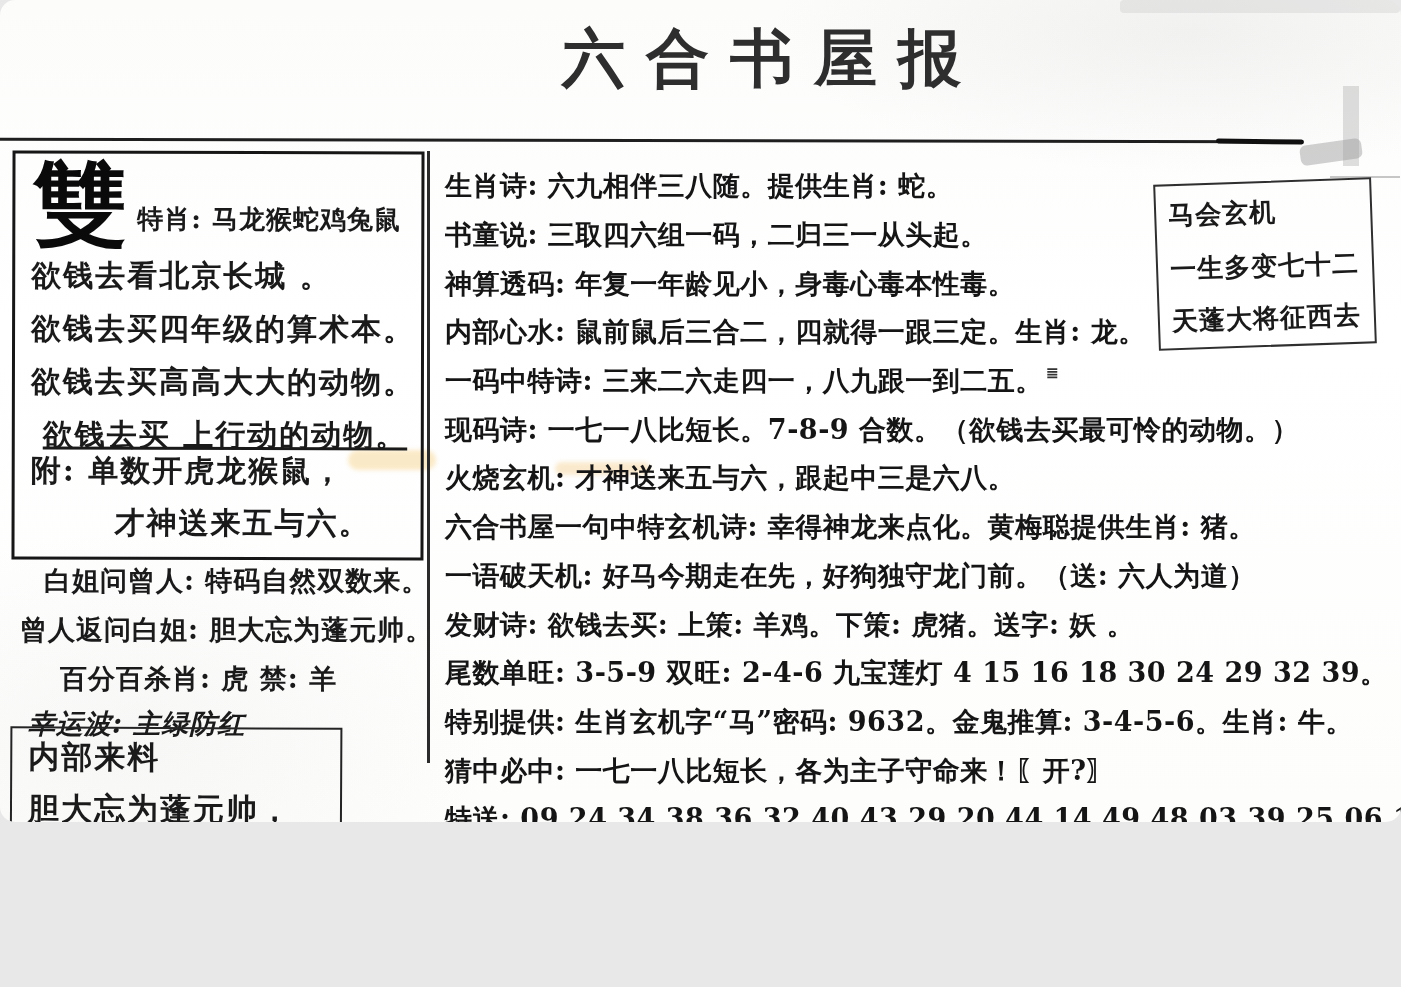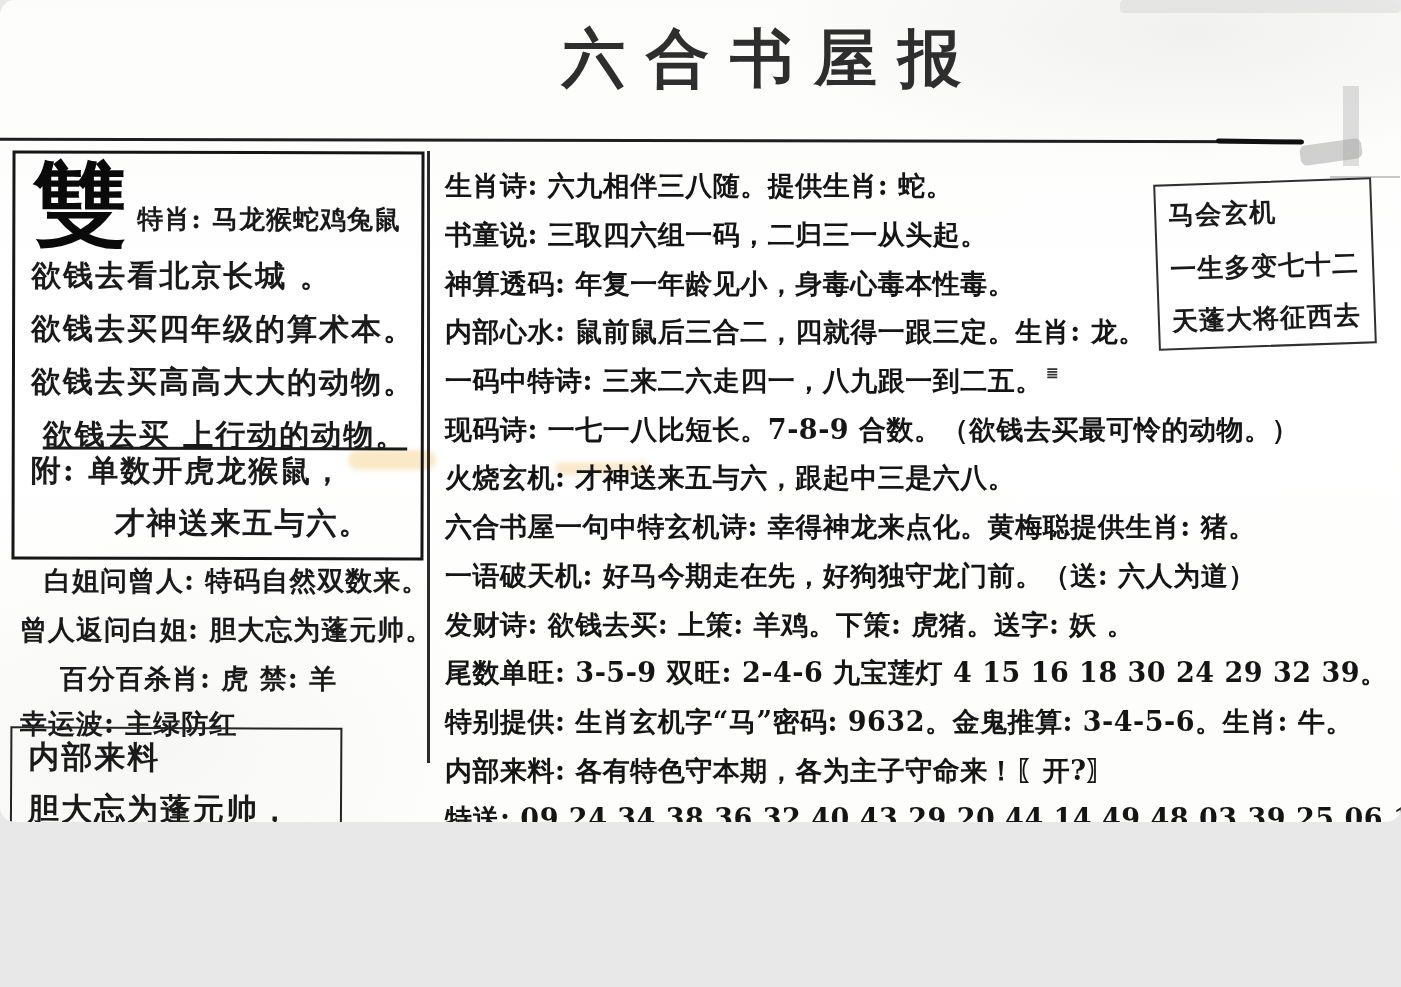--- a/index.html
+++ b/index.html
@@ -25,21 +25,21 @@
   
   .box1 { left:12px; top:151px; width:406px; height:403px; border:3px solid #161616; transform:rotate(0.15deg); background:transparent; }
   .bigchar { left:18px; top:4px; font-size:94px; font-weight:900; line-height:1; color:#0a0a0a; font-family:"DejaVu Sans",sans-serif; }
   .texiao { left:122px; top:48px; font-size:26px; font-weight:700; letter-spacing:1px; white-space:nowrap; }
   .lline { font-size:30px; font-weight:700; letter-spacing:2px; white-space:nowrap; }
   .p0 { left:16px; top:102px; } .p1 { left:16px; top:155px; }
   .p2 { left:16px; top:208px; } .p3 { left:28px; top:261px;text-decoration:underline; }
   .fu1 { left:16px; top:297px;text-align:right; } .fu2 { left:100px; top:349px; }
 
   .mid0 { left:20px; top:563px;margin-left:24px; } .mid1 { left:20px; top:612px; }
-  .mid2 { left:20px; top:661px;margin-left:40px; } .mid3 { left:20px; top:706px; }
+  .mid2 { left:20px; top:661px;margin-left:40px; } .mid3 { left:28px; top:706px;font-style:italic; }
   .mline-left { font-size:27px; font-weight:700; letter-spacing:1px; white-space:nowrap; }
 
   .box2 { left:10px; top:727px; width:328px; height:158px; border:2.5px solid #242424; transform:rotate(0.3deg); }
   .b2l { left:16px; font-size:31px; font-weight:600; letter-spacing:2px; white-space:nowrap; }
   .b2l0 { top:8px; } .b2l1 { top:60px; } .b2l2 { top:112px; }
 
   .divider { left:427px; top:151px; width:2.5px; height:612px; background:#2b2b2b; }
 
   
   .main-lines { left:445px; top:162px; width:950px; }
@@ -117,21 +117,21 @@
         <span>一码中特诗: 三来二六走四一，八九跟一到二五。</span>
         <span class="tiny-mark">≣</span>
       </div>
     <div class="mline">现码诗: 一七一八比短长。7-8-9 合数。（欲钱去买最可怜的动物。）</div>
     <div class="mline">火烧玄机: 才神送来五与六，跟起中三是六八。</div>
     <div class="mline">六合书屋一句中特玄机诗: 幸得神龙来点化。黄梅聪提供生肖: 猪。</div>
     <div class="mline">一语破天机: 好马今期走在先，好狗独守龙门前。（送: 六人为道）</div>
     <div class="mline">发财诗: 欲钱去买: 上策: 羊鸡。下策: 虎猪。送字: 妖 。</div>
     <div class="mline">尾数单旺: 3-5-9 双旺: 2-4-6 九宝莲灯 4 15 16 18 30 24 29 32 39。</div>
     <div class="mline">特别提供: 生肖玄机字“马”密码: 9632。金鬼推算: 3-4-5-6。生肖: 牛。</div>
-    <div class="mline">内部来料: 各有特色守本期，各为主子守命来！〖开?〗</div>
+    <div class="mline">猜中必中: 一七一八比短长，各为主子守命来！〖开?〗</div>
     <div class="mline">特送: 09.24.34.38.36.32.40.43.29.20.44.14.49.48.03.39.25.06.10</div>
     <div class="mline">十指平天下:32.13.08.33.02.19.26.01 24 25</div>
   </div>
 
   <div class="abs hint-box">
     <div class="abs hl hl0">马会玄机</div>
     <div class="abs hl hl1">一生多变七十二</div>
     <div class="abs hl hl2">天蓬大将征西去</div>
   </div>
 

